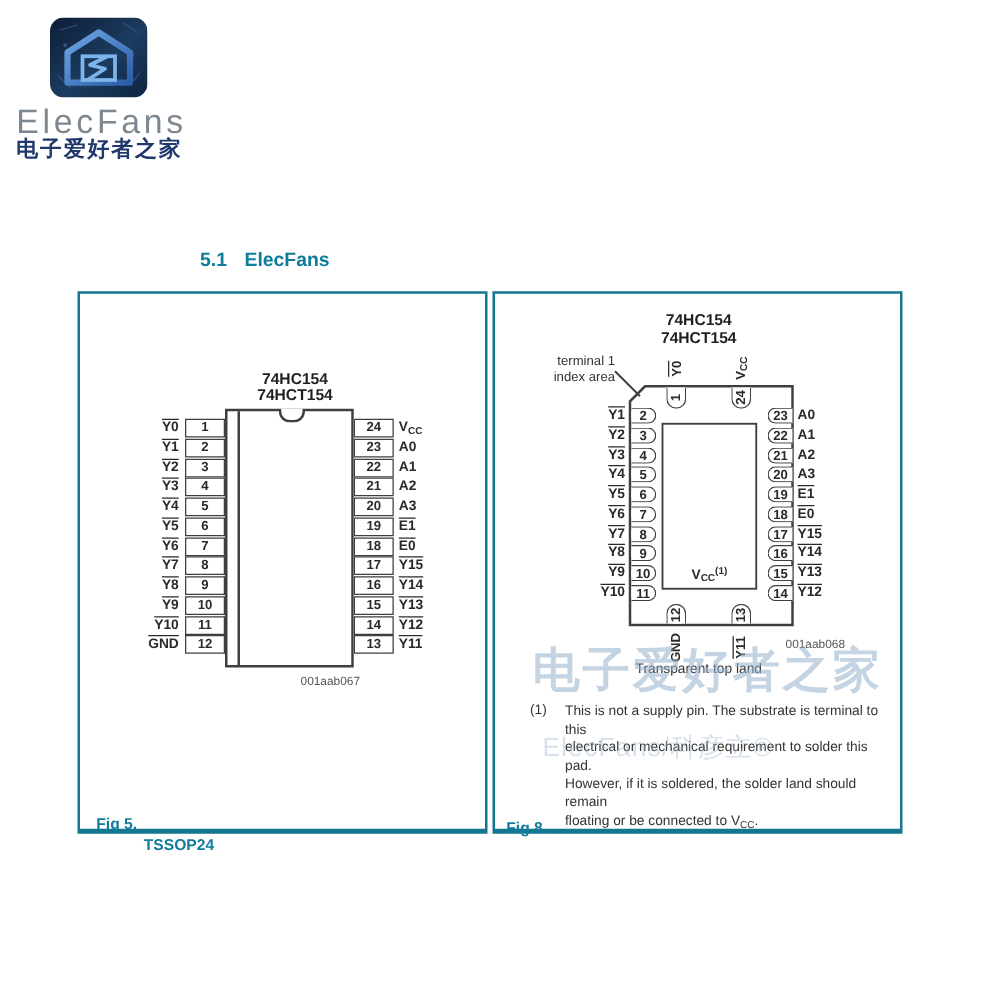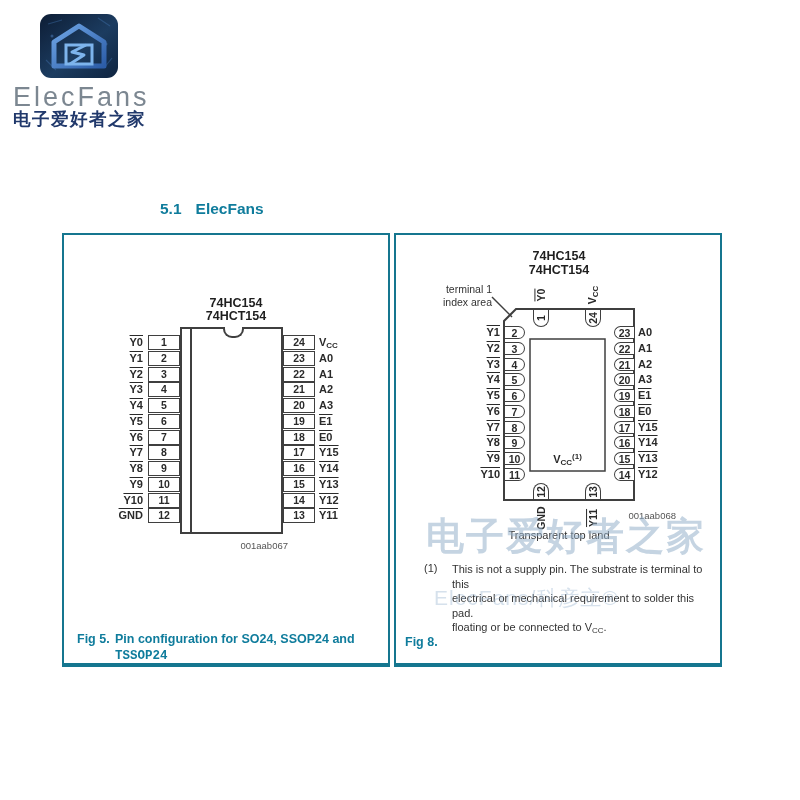--- a/index.html
+++ b/index.html
@@ -22,21 +22,21 @@
   .ov{text-decoration:overline;}
   .pbox{position:absolute;width:32px;height:14.5px;box-sizing:border-box;border:1.5px solid #3f3f3f;background:#fff;
         font-size:10.5px;font-weight:bold;text-align:center;line-height:12px;color:#2a2a2a;}
   sub{font-size:8px;vertical-align:-2px;letter-spacing:0;}
   sup{font-size:8px;vertical-align:4px;letter-spacing:0;}
   
   #fig5-package{position:absolute;left:116px;top:92px;width:103px;height:207px;box-sizing:border-box;border:2px solid #3f3f3f;background:#fff;}
   #fig5-inner-line{position:absolute;left:8px;top:0;bottom:0;width:1.8px;background:#3f3f3f;}
   #fig5-notch{position:absolute;left:41px;top:-2px;width:17px;height:9px;background:#fff;border:2px solid #3f3f3f;border-top:none;border-radius:0 0 9px 9px;}
   .drawing-id{position:absolute;font-size:9.5px;color:#555;text-align:right;}
-  .figcap{position:absolute;font-size:12.5px;font-weight:bold;color:#0f7c9c;line-height:16.5px;white-space:nowrap;}
+  .figcap{position:absolute;font-size:12.5px;font-weight:bold;color:#0f7c9c;line-height:16.5px;white-space:nowrap;margin-top:20px;}
   
   .qpin{position:absolute;box-sizing:border-box;border:1.5px solid #3f3f3f;background:#fff;display:flex;align-items:center;justify-content:center;
         font-size:10.5px;font-weight:bold;color:#2a2a2a;}
   .qleft{border-left:none;border-radius:0 8px 8px 0;width:20px;height:13px;left:109px;}
   .qright{border-right:none;border-radius:8px 0 0 8px;width:20px;height:13px;left:218px;}
   .qtop{border-top:none;border-radius:0 0 8px 8px;width:16px;height:17px;top:75px;}
   .qbottom{border-bottom:none;border-radius:8px 8px 0 0;width:16px;height:16px;top:248px;}
   .rotccw{transform:rotate(-90deg);white-space:nowrap;display:inline-block;}
   .rotlab{position:absolute;width:32px;display:flex;align-items:center;justify-content:center;font-size:10.5px;font-weight:bold;color:#2a2a2a;}
   #fig6-note{position:absolute;left:56px;top:327px;width:264px;font-size:11px;line-height:14.6px;color:#333;}
@@ -137,22 +137,21 @@
         <div class="plabel" style="left: 255px; top: 242px; width: 64px;"><span class="ov">Y13</span></div>
         <div class="pbox" style="left: 219px; top: 258px;">14</div>
         <div class="plabel" style="left: 255px; top: 258px; width: 64px;"><span class="ov">Y12</span></div>
         <div class="pbox" style="left: 219px; top: 273px;">13</div>
         <div class="plabel" style="left: 255px; top: 273px; width: 64px;"><span class="ov">Y11</span></div>
       </div>
 
     <div class="drawing-id" style="left:120px;top:305px;width:104px;">001aab067</div>
 
     <div class="figcap" style="left:13px;top:396px;">Fig 5.</div>
-    <div class="figcap" style="left:51px;top:396px;">Pin configuration for SO24, SSOP24 and</div>
-    <div class="figcap" style="left:51px;top:412.5px;font-family:Liberation Mono, monospace;">TSSOP24</div>
+    <div class="figcap" style="left:51px;top:412.5px;">TSSOP24</div>
   </div>
 
   <div id="fig6-box" class="figbox">
     <div class="chip-title" style="left:103px;top:15px;">74HC154</div>
     <div class="chip-title" style="left:103px;top:29px;">74HCT154</div>
 
     <div id="fig6-index-label">
       <div>terminal 1</div>
       <div>index area</div>
     </div>
@@ -236,19 +235,20 @@
 
     <div id="fig6-view-label">Transparent top land</div>
 
     <div class="watermark1">电子爱好者之家</div>
     <div class="watermark2">ElecFans/科彦立®</div>
 
     <div id="fig6-note-marker">(1)</div>
     <div id="fig6-note">
         <div>This is not a supply pin. The substrate is terminal to this</div>
         <div>electrical or mechanical requirement to solder this pad.</div>
+        <div>However, if it is soldered, the solder land should remain</div>
         <div>floating or be connected to V<sub>CC</sub>.</div>
       </div>
 
     <div class="figcap" style="left:9px;top:399px;">Fig 8.</div>
   </div>
 
 </div>
 
 </body></html>

